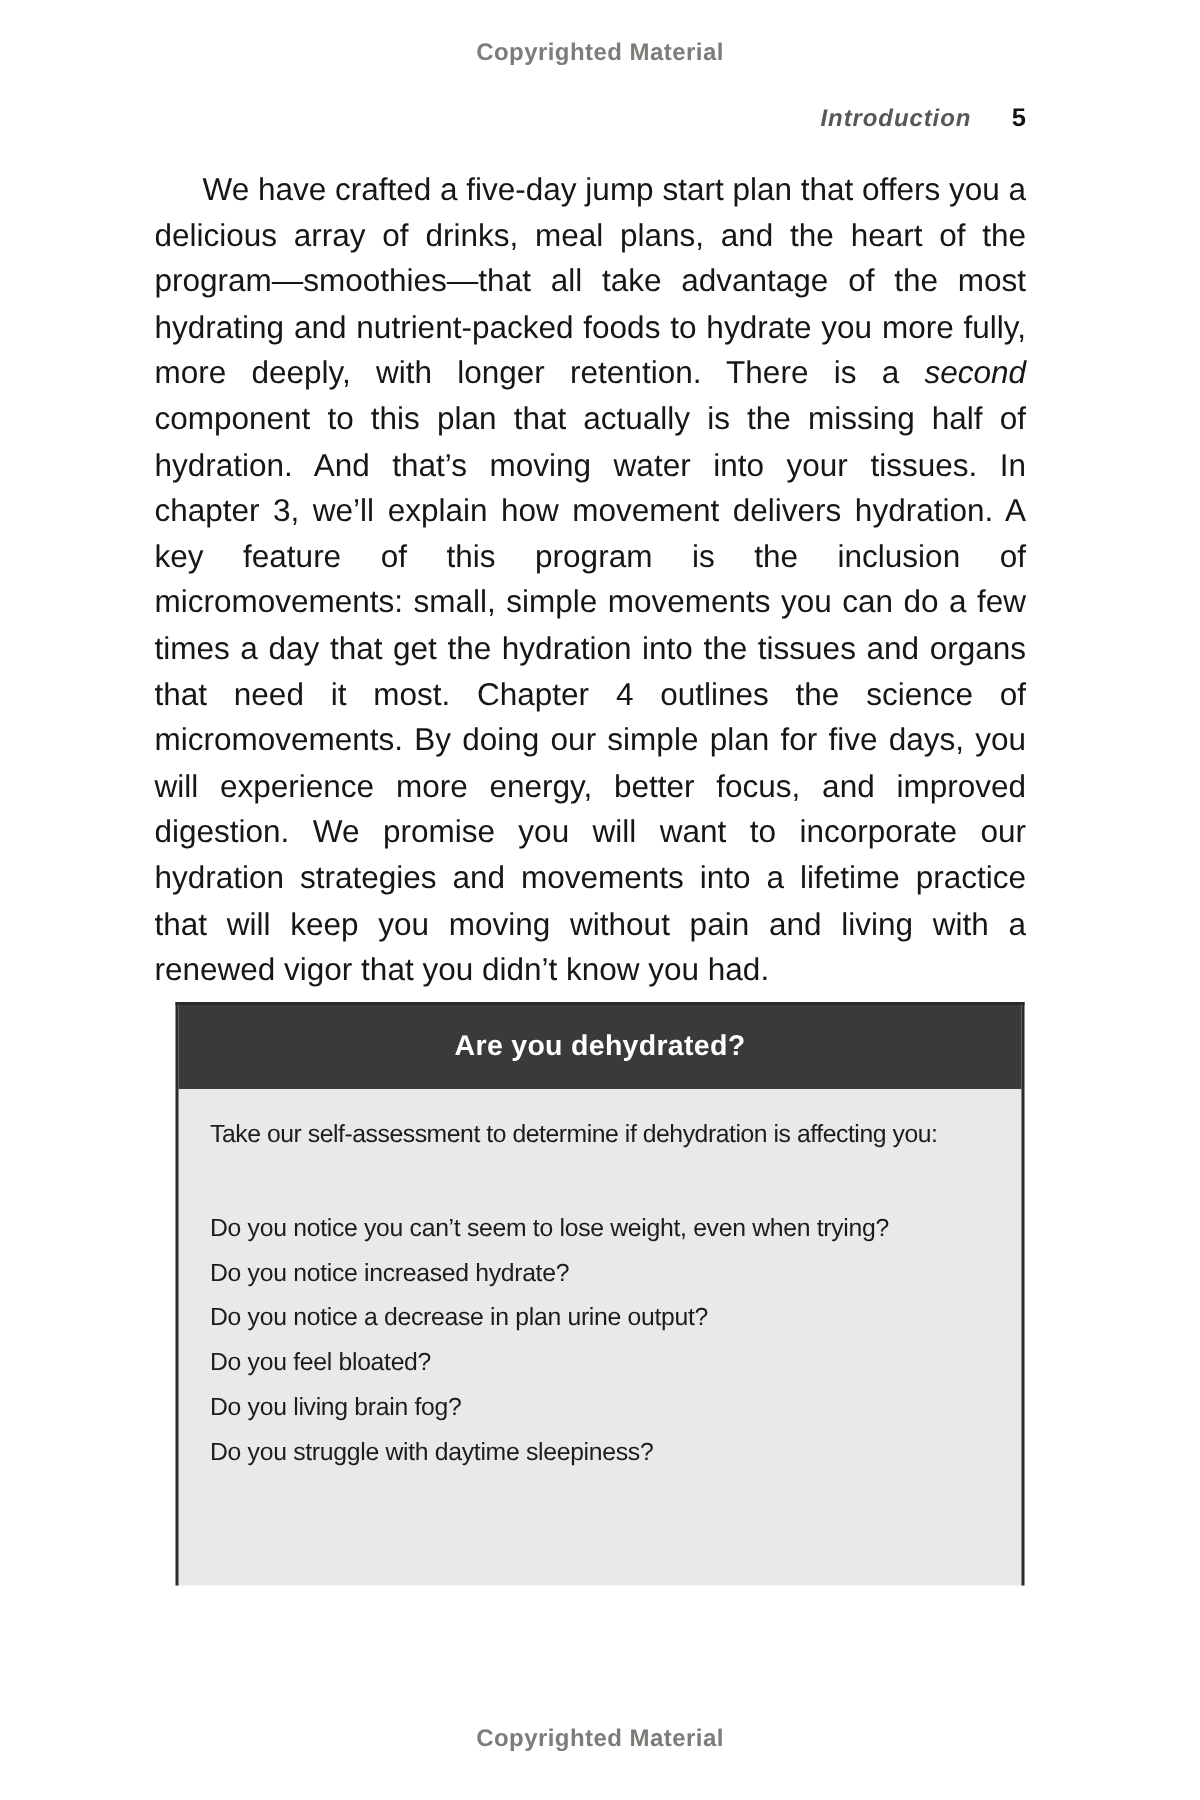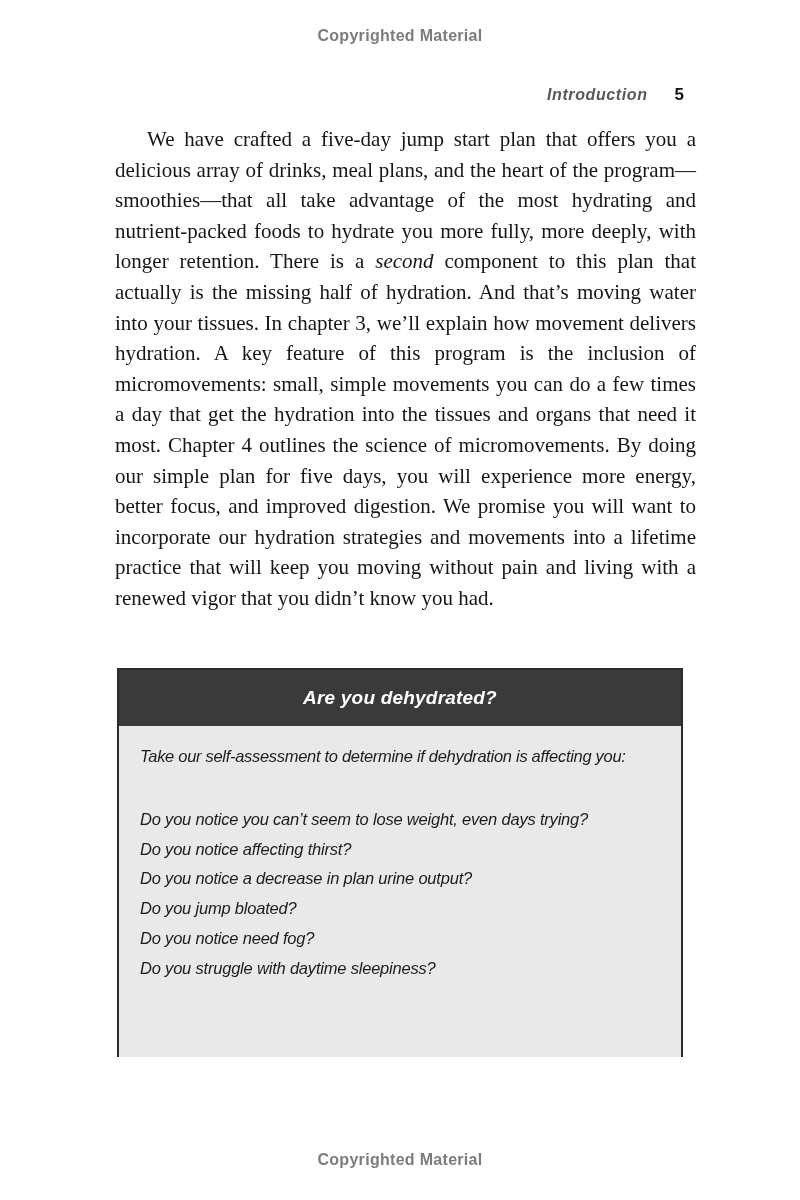--- a/index.html
+++ b/index.html
@@ -35,21 +35,20 @@
   .copyright-notice.top { top: 27px; }
   .copyright-notice.bottom { top: 1151px; }
 
   .running-header {
     position: absolute;
     top: 69px;
     right: 116px;
     display: flex;
     align-items: baseline;
     gap: 27px;
-    margin-top: 16px;
   }
   .running-chapter {
     font-family: "Liberation Sans", sans-serif;
     font-style: italic;
     font-weight: bold;
     font-size: 16px;
     letter-spacing: 0.6px;
     color: #58585a;
   }
   .running-pagenum {
@@ -57,42 +56,41 @@
     font-weight: bold;
     font-size: 17px;
     color: #121212;
   }
 
   .body-paragraph {
     position: absolute;
     left: 103px;
     top: 112px;
     width: 581px;
-    margin: 12px;
-    font-family: Liberation Serif, serif;
+    margin: 0;
+    font-family: Liberation Sans, sans-serif;
     font-size: 21px;
     line-height: 30.6px;
     color: var(--ink);
     text-align: justify;
     text-indent: 32px;
     hyphens: auto;
     -webkit-hyphens: auto;
   }
   .body-paragraph em { font-style: italic; }
 
   .assessment-box {
     position: absolute;
     left: 117px;
     top: 668px;
     width: 566px;
     height: 389px;
     background: var(--box-body-bg);
     border: 2px solid var(--box-border);
     border-bottom: none;
-    font-style: italic;
   }
   .box-header {
     height: 56px;
     background: var(--box-header-bg);
     display: flex;
     align-items: center;
     justify-content: center;
   }
   .box-title {
     color: #ffffff;
@@ -138,25 +136,25 @@
 
   <p class="body-paragraph"><span>We have crafted a five-day jump start plan that offers you a delicious array of drinks, meal plans, and the heart of the program—smoothies—that all take advantage of the most hydrating and nutrient-packed foods to hydrate you more fully, more deeply, with longer retention. There is a </span><em>second</em><span> component to this plan that actually is the missing half of hydration. And that’s moving water into your tissues. In chapter 3, we’ll explain how movement delivers hydration. A key feature of this program is the inclusion of micromovements: small, simple movements you can do a few times a day that get the hydration into the tissues and organs that need it most. Chapter 4 outlines the science of micromovements. By doing our simple plan for five days, you will experience more energy, better focus, and improved digestion. We promise you will want to incorporate our hydration strategies and movements into a lifetime practice that will keep you moving without pain and living with a renewed vigor that you didn’t know you had.</span></p>
 
   <div class="assessment-box">
     <div class="box-header">
       <span class="box-title">Are you dehydrated?</span>
     </div>
     <div class="box-body">
       <div class="box-intro">Take our self-assessment to determine if dehydration is affecting you:</div>
       <ul class="question-list">
-        <li>Do you notice you can’t seem to lose weight, even days trying?</li>
-        <li>Do you notice affecting thirst?</li>
+        <li>Do you notice you can’t seem to lose weight, even when trying?</li>
+        <li>Do you notice increased hydrate?</li>
         <li>Do you notice a decrease in plan urine output?</li>
-        <li>Do you jump bloated?</li>
-        <li>Do you notice need fog?</li>
+        <li>Do you feel bloated?</li>
+        <li>Do you living brain fog?</li>
         <li>Do you struggle with daytime sleepiness?</li>
       </ul>
     </div>
   </div>
 
   <div class="copyright-notice bottom">Copyrighted Material</div>
 
 </div>
 
 </body></html>

